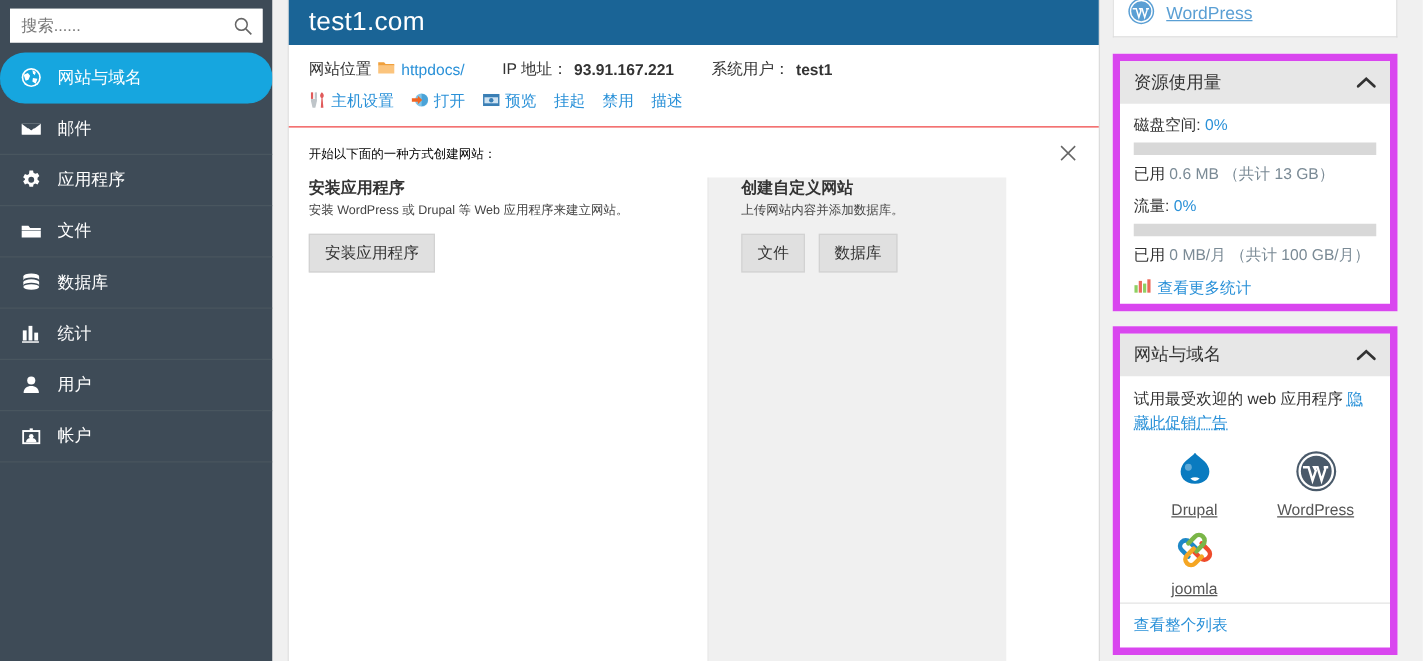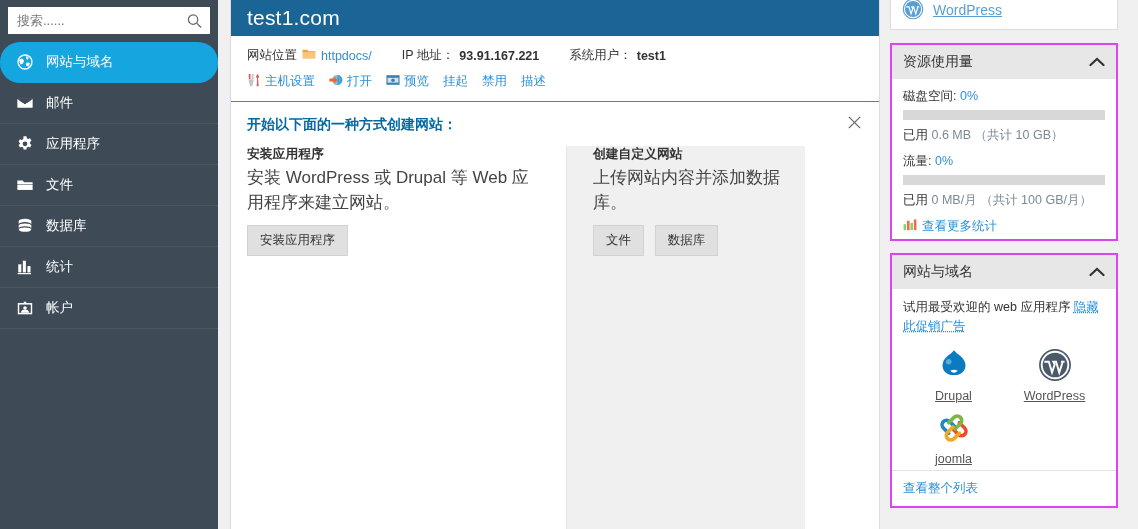--- a/index.html
+++ b/index.html
@@ -96,32 +96,32 @@
     display: flex; align-items: center;
     gap: 14px;
     padding: 9px 16px 11px 16px;
     font-size: 12.5px;
     border-bottom: 1px solid #ef4444;
   }
   .act { display: inline-flex; align-items: center; gap: 4px; cursor: pointer; }
 
   
   .promo { padding: 14px 16px 12px 16px; position: relative; border-bottom: 1px solid #e8e8e8;}
-  .promo-title { font-size: 14px; color: #0369a1; margin-bottom: 12px; font-weight: bold; }
+  .promo-title { font-size: 10px; color: #000000; margin-bottom: 12px; }
   .promo-close {
     position: absolute; right: 16px; top: 13px;
     width: 16px; height: 16px; cursor: pointer;
     color: #666; font-size: 17px; line-height: 14px; font-weight: 300;
   }
   .promo-cols { display: flex; }
   .promo-col { flex: 0 0 auto; }
   .promo-col.left { width: 320px; padding-right: 18px; border-right: 1px solid #e4e4e4; }
   .promo-col.right { padding-left: 26px; }
   .promo-h { font-weight: bold; font-size: 12.8px; color: #333; margin-bottom: 3px; }
-  .promo-p { font-size: 17px; color: #444; line-height: 1.45; margin-bottom: 10px; max-width: 290px;}
+  .promo-p { font-size: 10px; color: #444; line-height: 1.45; margin-bottom: 10px; max-width: 290px;}
   .btn {
     display: inline-block;
     background: #e0e0e0;
     border: 1px solid #d2d2d2;
     color: #333;
     font-size: 12.5px;
     padding: 6px 12px;
     cursor: pointer;
     font-family: "Liberation Sans", sans-serif;
   }
@@ -129,21 +129,21 @@
 
   
   .right {
     width: 238px; min-width: 238px; height: 529px;
     padding: 0 10px 0 0;
     background: #f0f0f0;
     overflow: hidden;
   }
   .panel {
     background: #fff;
-    border: 2px solid #d946ef;
+    border: 6px solid #d946ef;
     margin-bottom: 12px;
   }
   .panel-head {
     background: #e7e7e7;
     display: flex; align-items: center; justify-content: space-between;
     padding: 8px 11px;
     cursor: pointer;
   }
   .panel-title { font-size: 14px; color: #333; }
   .chev { color: #333; font-size: 13px; font-weight: bold; }
@@ -263,20 +263,29 @@
           <svg viewBox="0 0 20 20" width="18" height="18">
             <rect x="2.5" y="7" width="3.4" height="9" fill="#fff"></rect>
             <rect x="7.6" y="3" width="3.4" height="13" fill="#fff"></rect>
             <rect x="12.7" y="9" width="3.4" height="7" fill="#fff"></rect>
             <rect x="1.8" y="16.7" width="15" height="1.3" fill="#fff"></rect>
           </svg>
         </span>
         <span class="nav-label">统计</span>
       </div>
 
+      <div class="nav-item">
+        <span class="nav-ico">
+          <svg viewBox="0 0 20 20" width="18" height="18">
+            <circle cx="10" cy="6" r="3.6" fill="#fff"></circle>
+            <path d="M3.2 17 c0-4.2 3-6.2 6.8-6.2 s6.8 2 6.8 6.2 z" fill="#fff"></path>
+          </svg>
+        </span>
+        <span class="nav-label">用户</span>
+      </div>
 
       <div class="nav-item">
         <span class="nav-ico">
           <svg viewBox="0 0 20 20" width="18" height="18">
             <rect x="2" y="4.5" width="16" height="12.5" fill="#fff"></rect>
             <rect x="3.6" y="6.2" width="12.8" height="9.2" fill="#3e4b57"></rect>
             <circle cx="10" cy="10" r="2" fill="#fff"></circle>
             <path d="M5.4 15.4 c0-2.6 2-3.8 4.6-3.8 s4.6 1.2 4.6 3.8 z" fill="#fff"></path>
             <rect x="8.6" y="3" width="2.8" height="2.2" fill="#fff"></rect>
           </svg>
@@ -401,21 +410,21 @@
             <path d="M1.5 8 L8 2 L14.5 8" stroke="#333" stroke-width="2.2" fill="none" stroke-linecap="round"></path>
           </svg>
         </span>
       </div>
       <div class="panel-body">
         <div class="meter-label">
           <span>磁盘空间: </span><span class="val">0%</span>
         </div>
         <div class="meter"></div>
         <div class="meter-sub">
-          <span>已用 </span><span class="g">0.6 MB</span> <span class="g">（共计 10 GB）</span>
+          <span>已用 </span><span class="g">0.6 MB</span> <span class="g">（共计 13 GB）</span>
         </div>
         <div class="meter-label">
           <span>流量: </span><span class="val">0%</span>
         </div>
         <div class="meter"></div>
         <div class="meter-sub">
           <span>已用 </span><span class="g">0 MB/月</span> <span class="g">（共计 100 GB/月）</span>
         </div>
         <div class="stats-link">
           <span>

